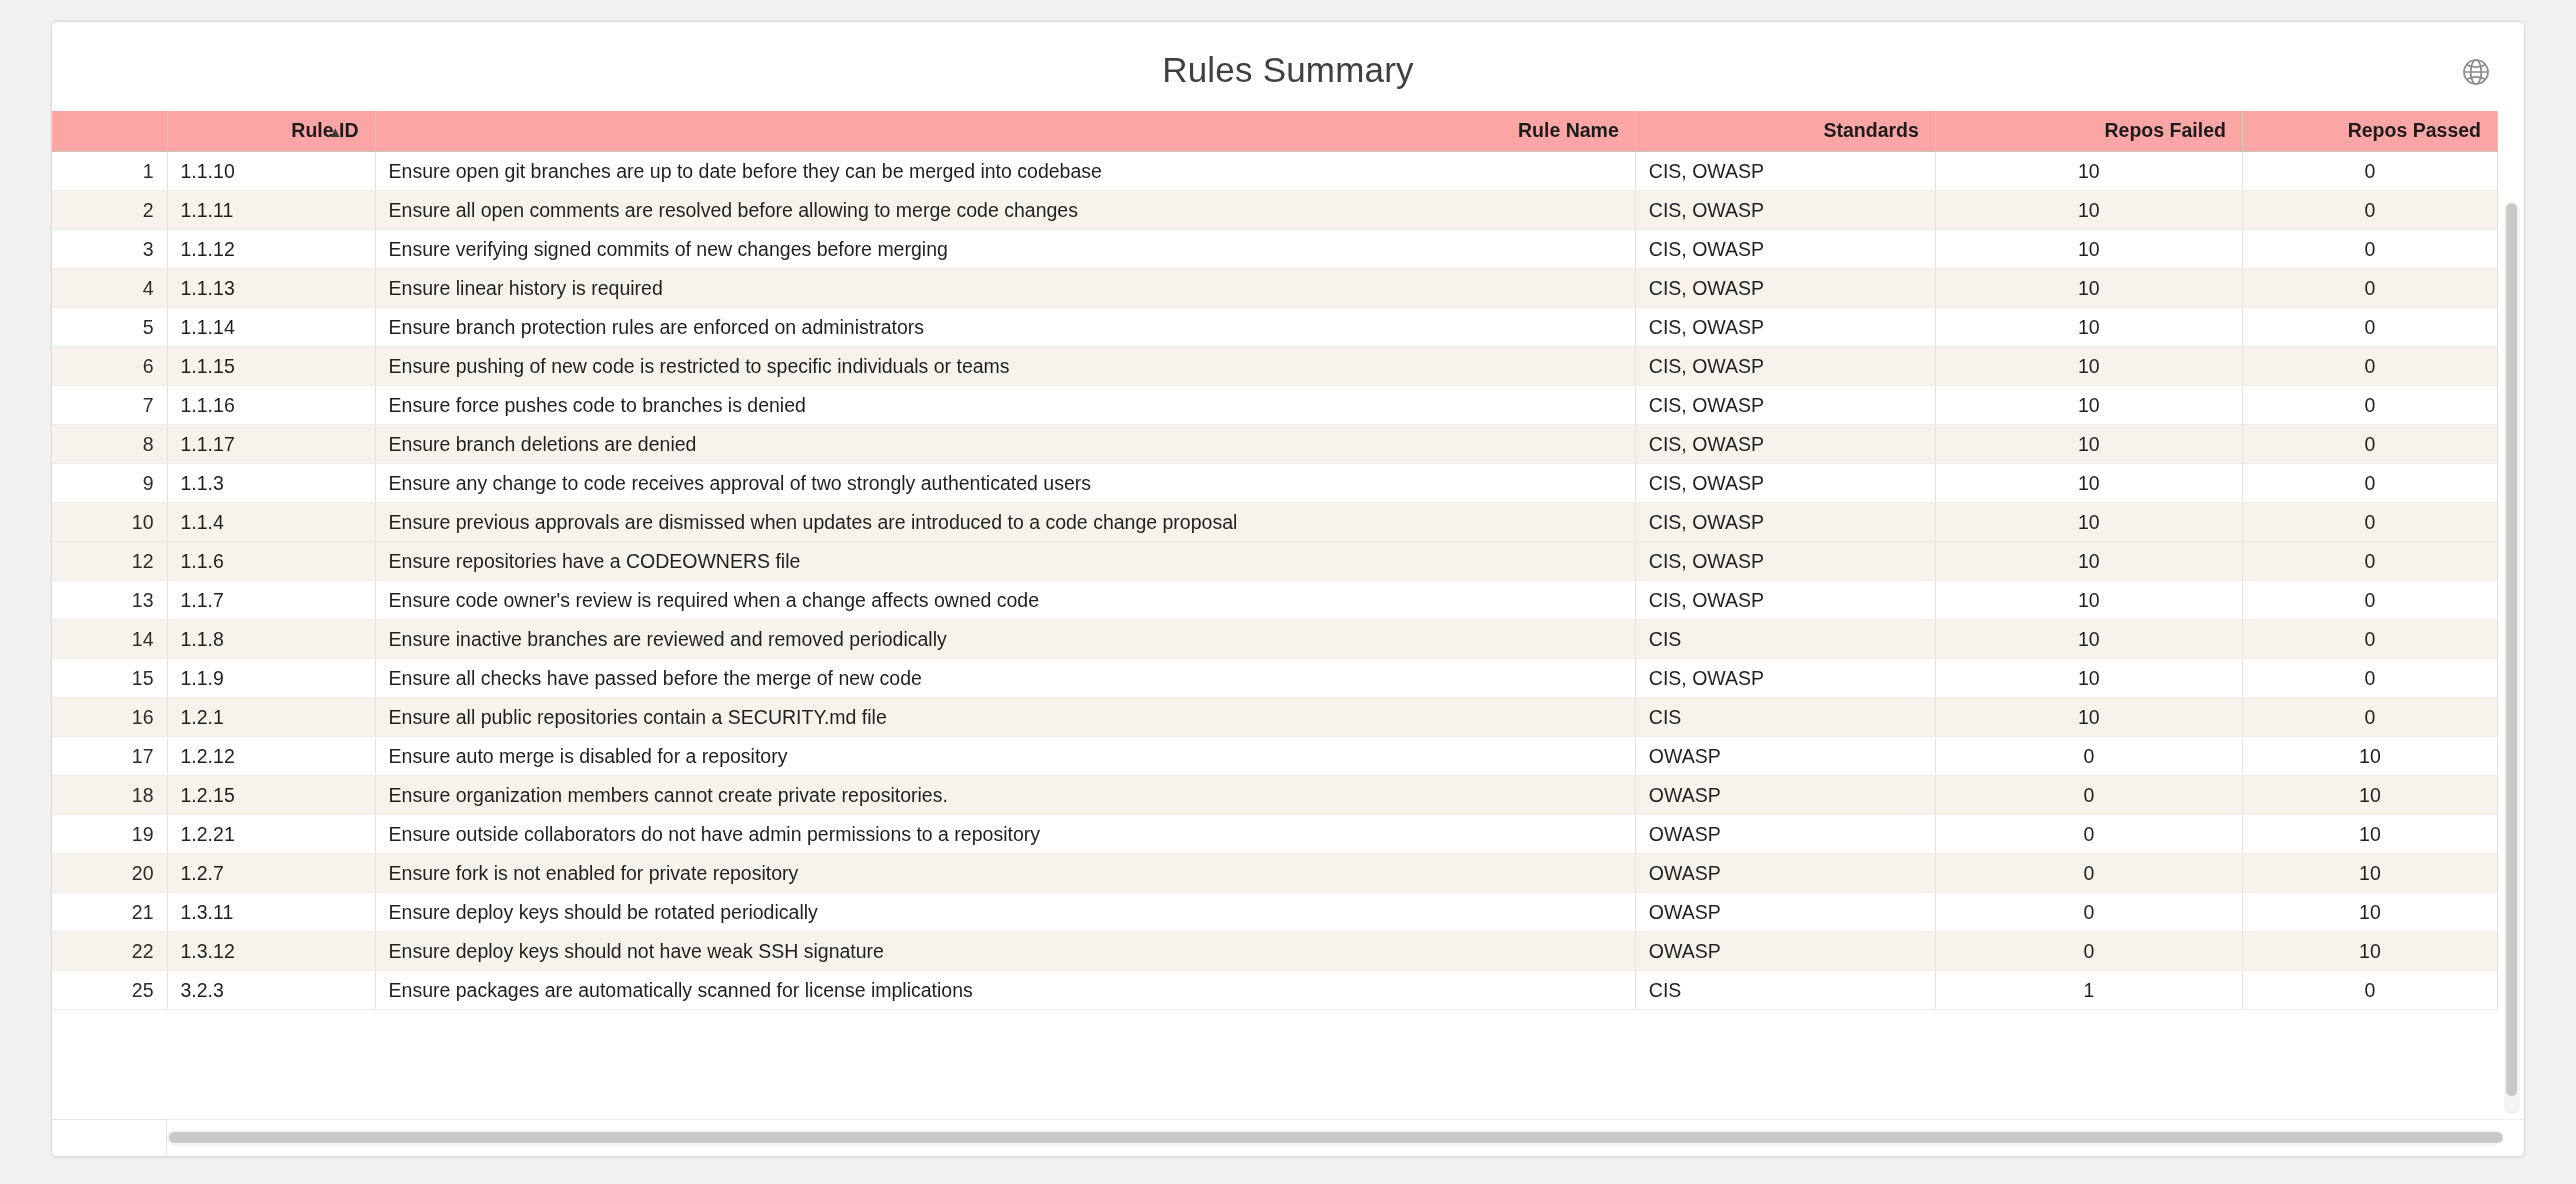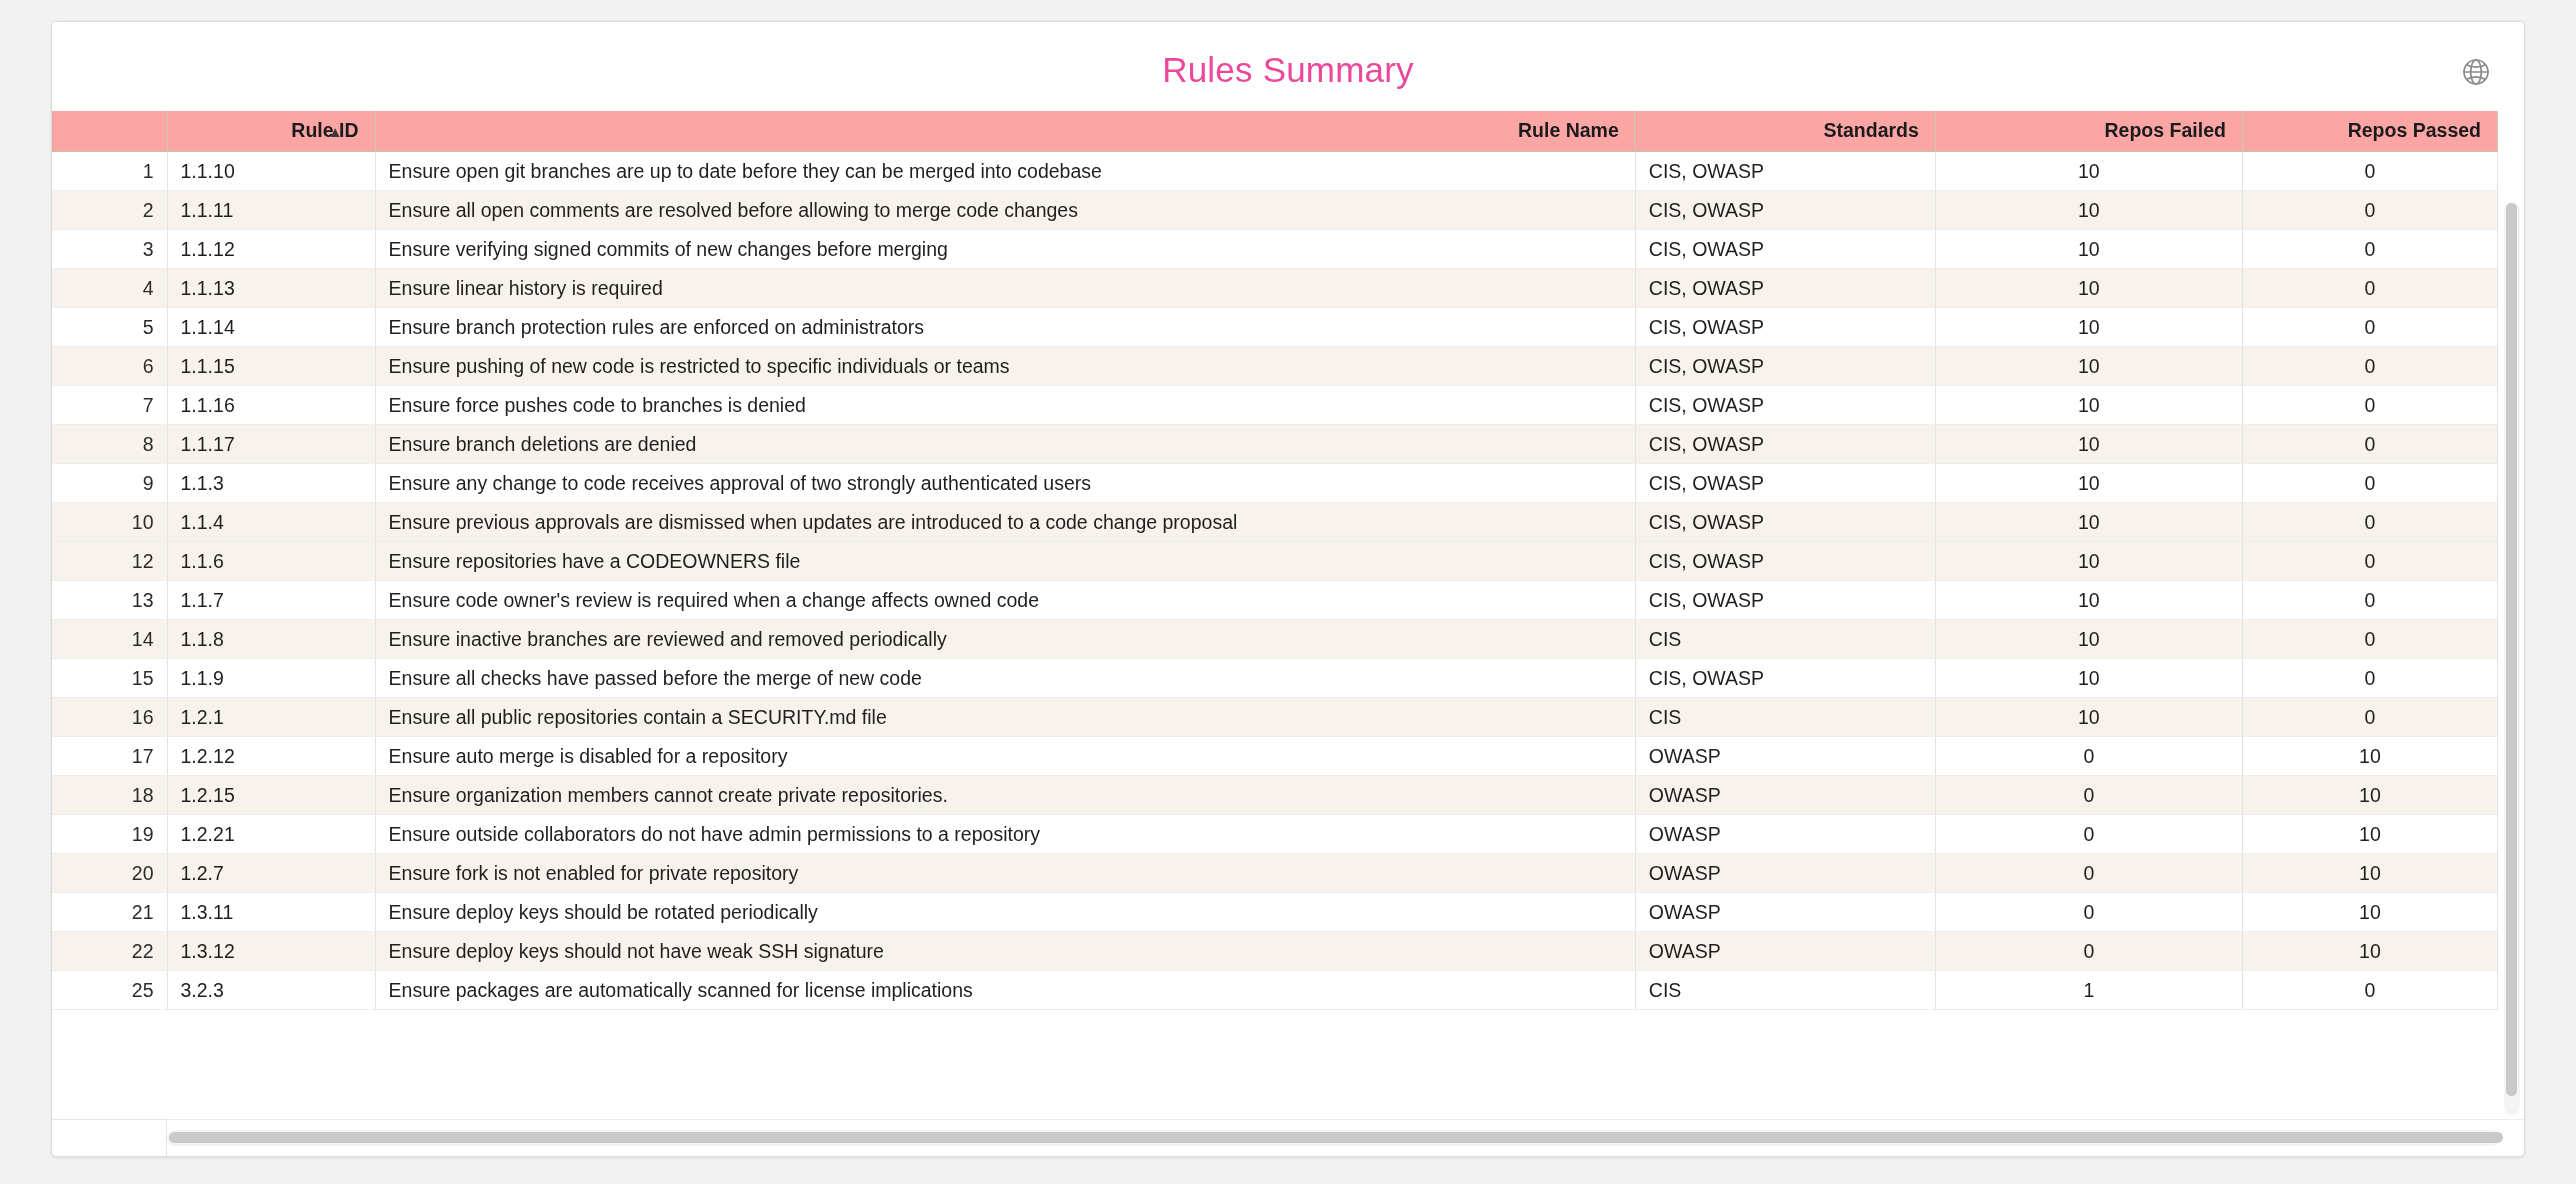--- a/index.html
+++ b/index.html
@@ -40,21 +40,21 @@
     position: relative;
     height: 89px;
     background: #ffffff;
   }
   .panel-title {
     position: absolute;
     left: 0; right: 0;
     top: 28px;
     text-align: center;
     font-size: 35px;
-    color: #ec4899;
+    color: #404040;
     font-weight: 400;
     letter-spacing: 0.2px;
   }
   .globe-btn {
     position: absolute;
     right: 32px;
     top: 34px;
     width: 32px;
     height: 32px;
     color: #8a8a8a;

